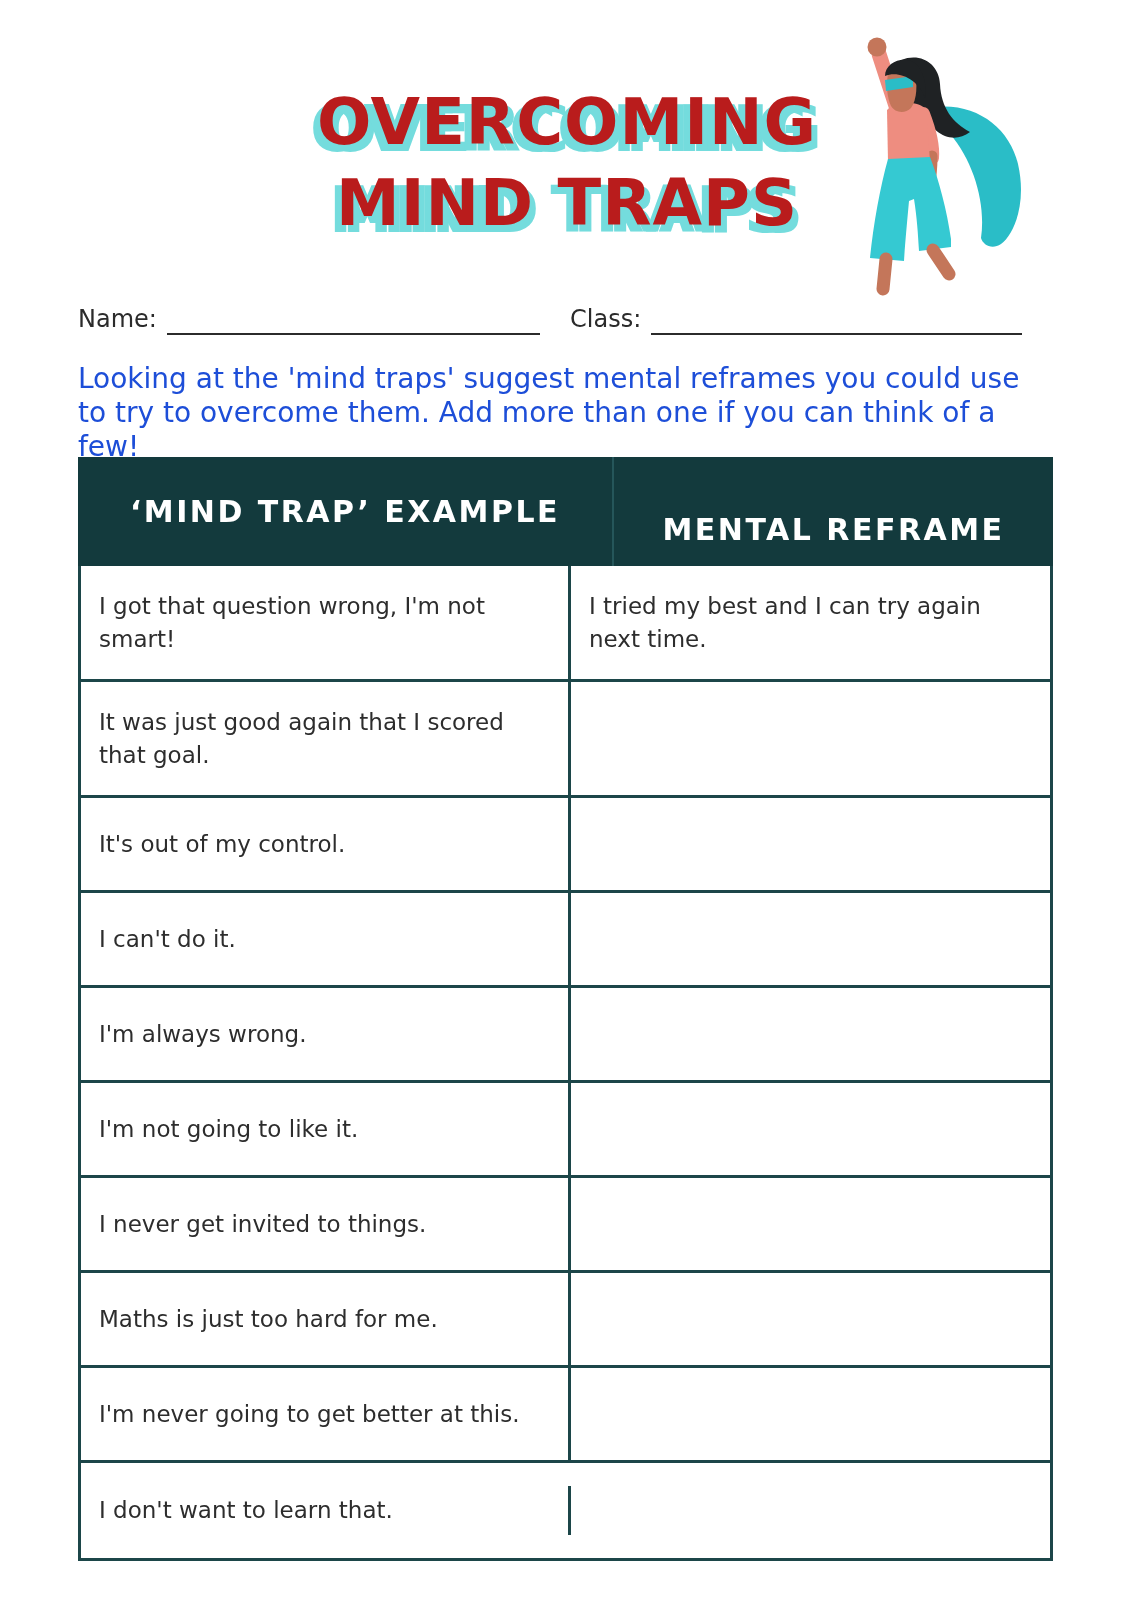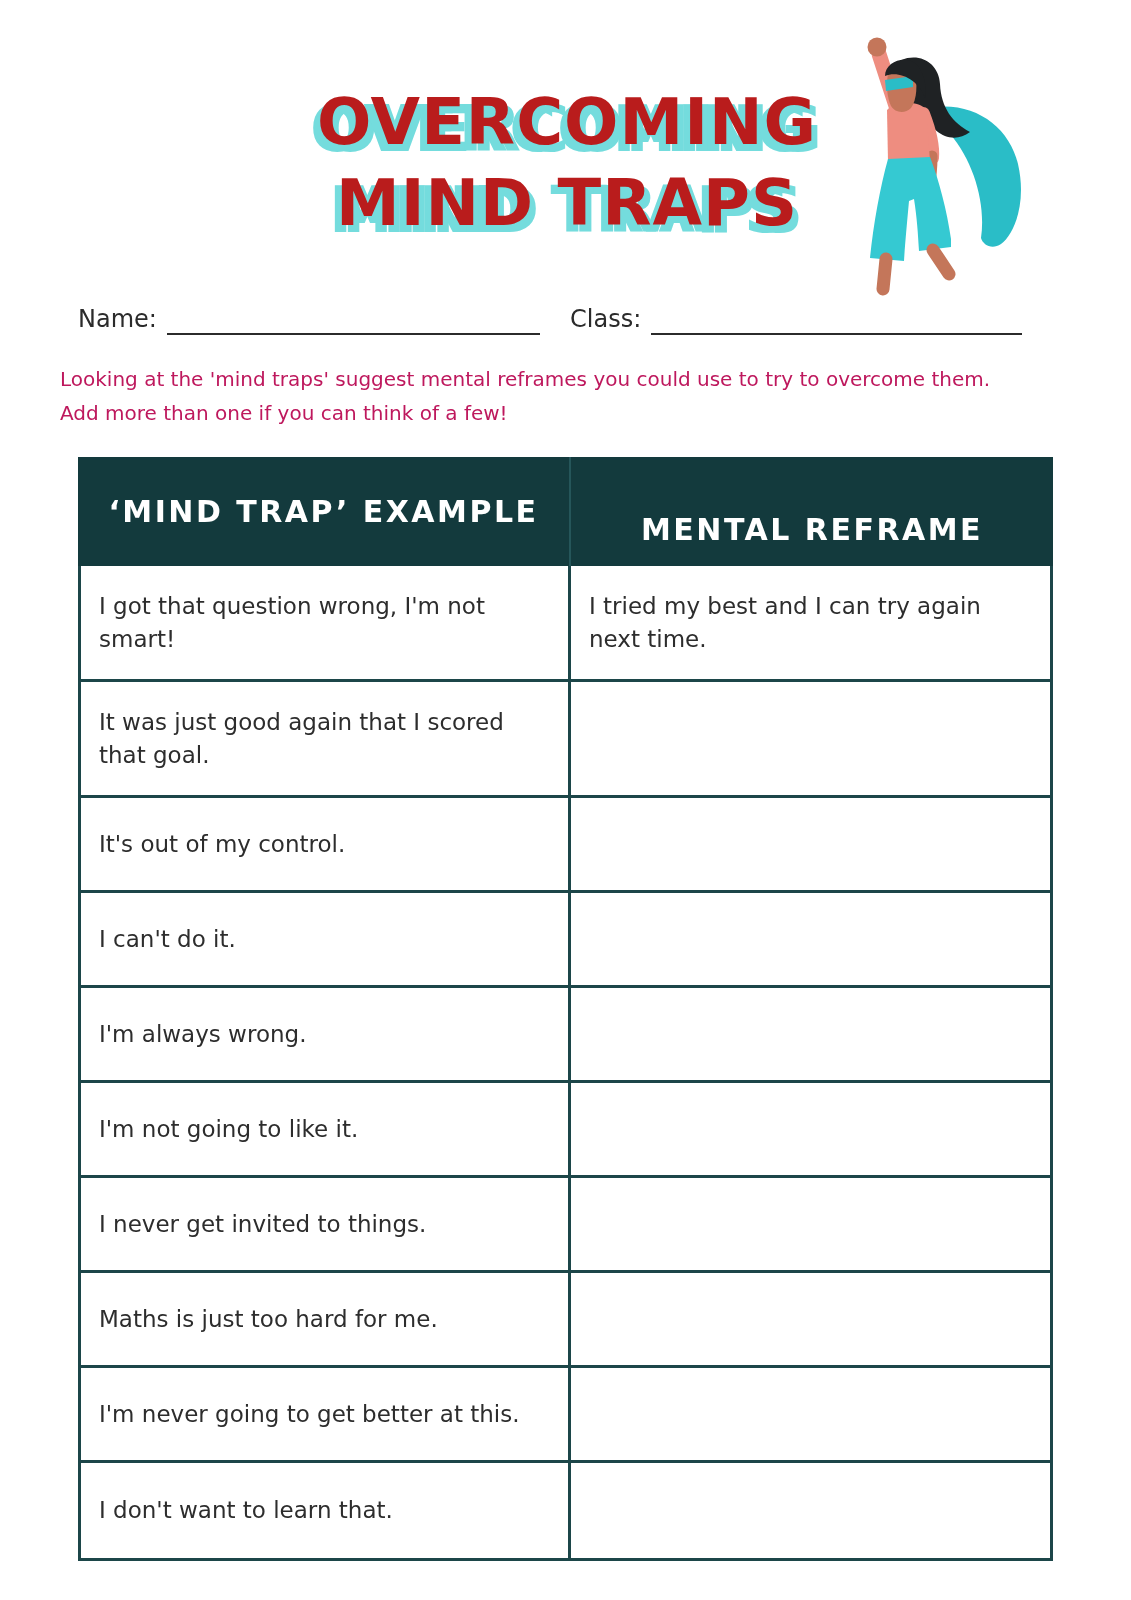--- a/index.html
+++ b/index.html
@@ -24,37 +24,37 @@
   
   .fields { position:absolute; top:302px; left:78px; width:944px; display:flex; }
   .field { display:flex; align-items:center; }
   .field-name { width:462px; }
   .field-class { flex:1; margin-left:30px; }
   .field-label { font-size:24px; color:#2b2b2b; line-height:34px; }
   .field-line { flex:1; border-bottom:2px solid #2b2b2b; height:32px; margin-left:10px; }
 
   
   .instructions {
-    position:absolute; top:362px; left:60px; width:960px;
-    font-size:20px; line-height:34px; color:#be185d;
+    position:absolute; top:362px; left:78px; width:960px;
+    font-size:28px; line-height:34px; color:#1d4ed8;
   }
 
   
   .mindtrap-table { position:absolute; top:457px; left:78px; width:975px; }
   .thead { display:flex; height:109px; background:#133a3d; }
   .th {
     display:flex; align-items:center; justify-content:center;
     color:#ffffff; font-weight:800; font-size:30px; letter-spacing:2.5px;
   }
-  .th-left { width:493px; border-right:2px solid #25565a; }
+  .th-left { width:536px; border-right:2px solid #25565a; }
   .th-right { flex:1;margin-top:36px; }
   .tbody { border:3px solid #1c4649; border-top:none; background:#ffffff; }
   .tr { display:flex; height:95px; border-bottom:3px solid #1c4649; }
   .tr.tall { height:116px; }
-  .tr:last-child { border-bottom:none; }
+  .tr:last-child { border-bottom:none;align-items:center; }
   .td {
     display:flex; align-items:center;
     font-size:23px; line-height:33px; color:#2d2d2d;
     padding:8px 22px 8px 18px;
   }
   .td-left { width:490px; border-right:3px solid #1c4649; }
   .td-right { flex:1; }
 </style>
 </head>
 <body>

